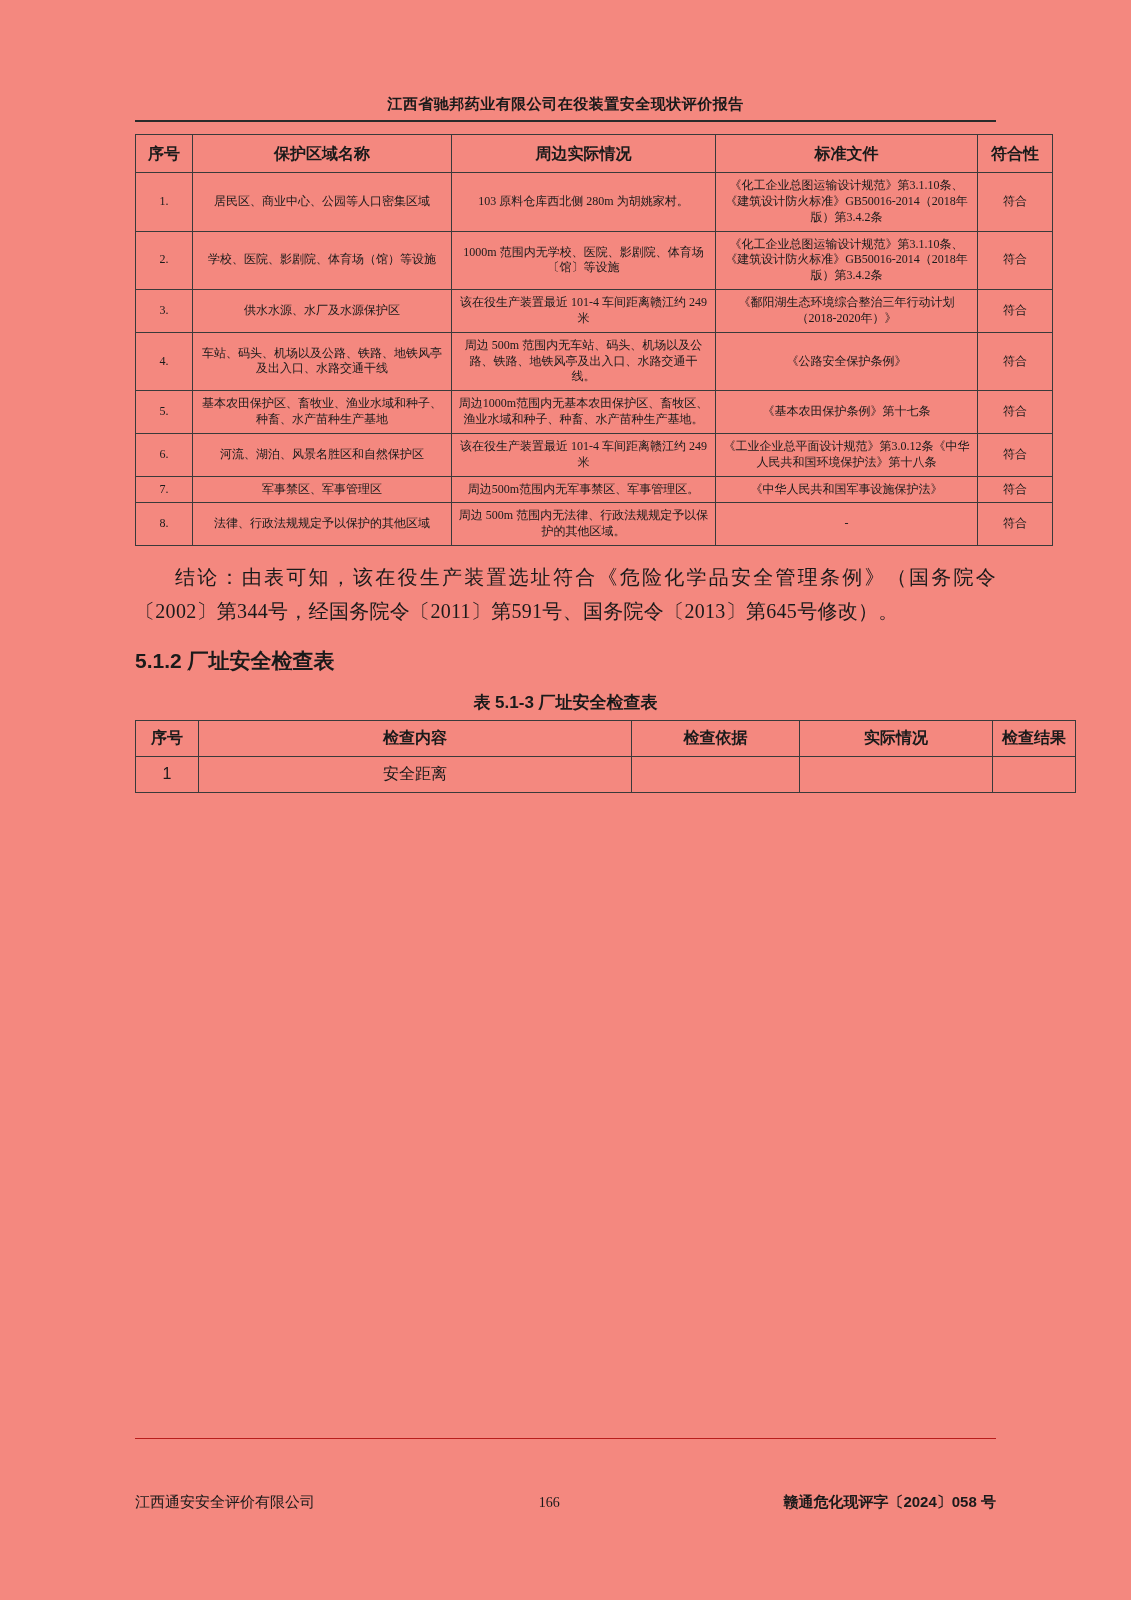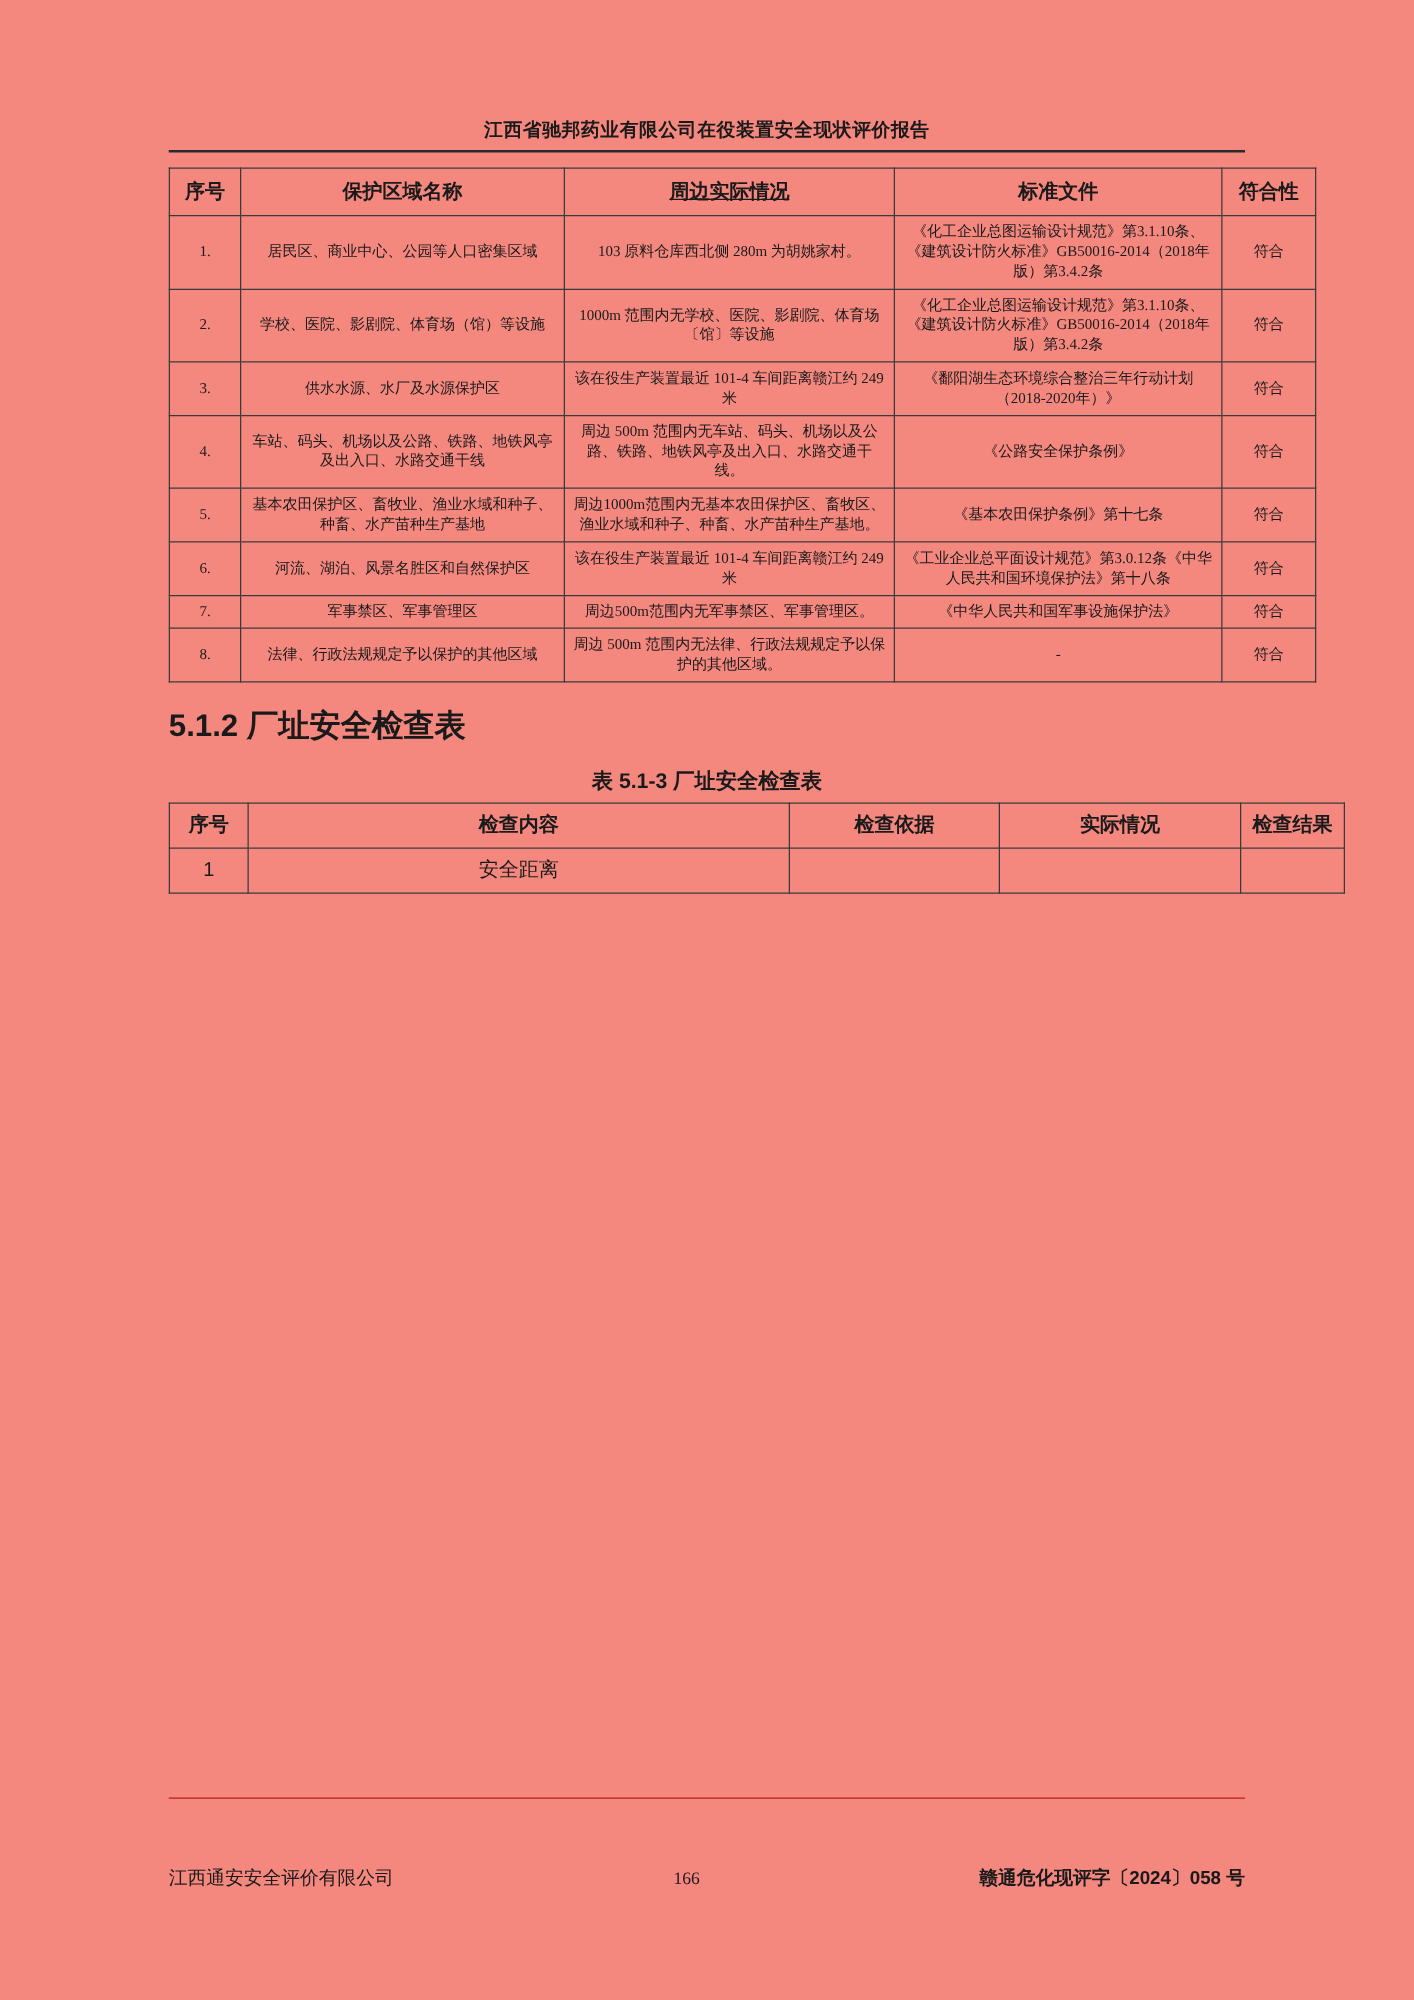--- a/index.html
+++ b/index.html
@@ -49,36 +49,36 @@
     vertical-align: middle;
     font-weight: normal;
   }
   table.doc-table thead td {
     font-weight: bold;
     font-size: 16px;
     padding: 8px 4px;
   }
   .col-no { width: 48px; }
   .col-area { width: 250px; }
-  .col-actual { width: 255px; text-decoration: underline; }
+  .col-actual { width: 255px; }
   .col-std { width: 253px; }
   .col-conf { width: 66px; }
 
   .cell-no { font-size: 15px; }
 
   p.body-text {
     font-size: 20px;
     line-height: 1.72;
     margin: 14px 0 0 0;
     text-indent: 2em;
     text-align: justify;
     letter-spacing: 0.3px;
   }
   h3.section-heading {
-    font-size: 25px;
+    font-size: 21px;
     font-weight: bold;
     margin: 18px 0 6px 0;
     font-family: "Liberation Sans", sans-serif;
     color: #1a1a1a;
   }
   .table-caption {
     text-align: center;
     font-size: 17px;
     font-weight: bold;
     margin: 16px 0 6px 0;
@@ -191,20 +191,21 @@
       <tr>
         <td class="cell-no">8.</td>
         <td>法律、行政法规规定予以保护的其他区域</td>
         <td>周边 500m 范围内无法律、行政法规规定予以保护的其他区域。</td>
         <td>-</td>
         <td>符合</td>
       </tr>
     </tbody>
   </table>
 
+  <p class="body-text">结论：由表可知，该在役生产装置选址符合《危险化学品安全管理条例》（国务院令〔2002〕第344号，经国务院令〔2011〕第591号、国务院令〔2013〕第645号修改）。</p>
 
   <h3 class="section-heading">5.1.2 厂址安全检查表</h3>
 
 
   <div class="table-caption">表 5.1-3   厂址安全检查表</div>
 
   <table class="check-table">
     <tbody>
       <tr>
         <td class="hdr ck-no">序号</td>

